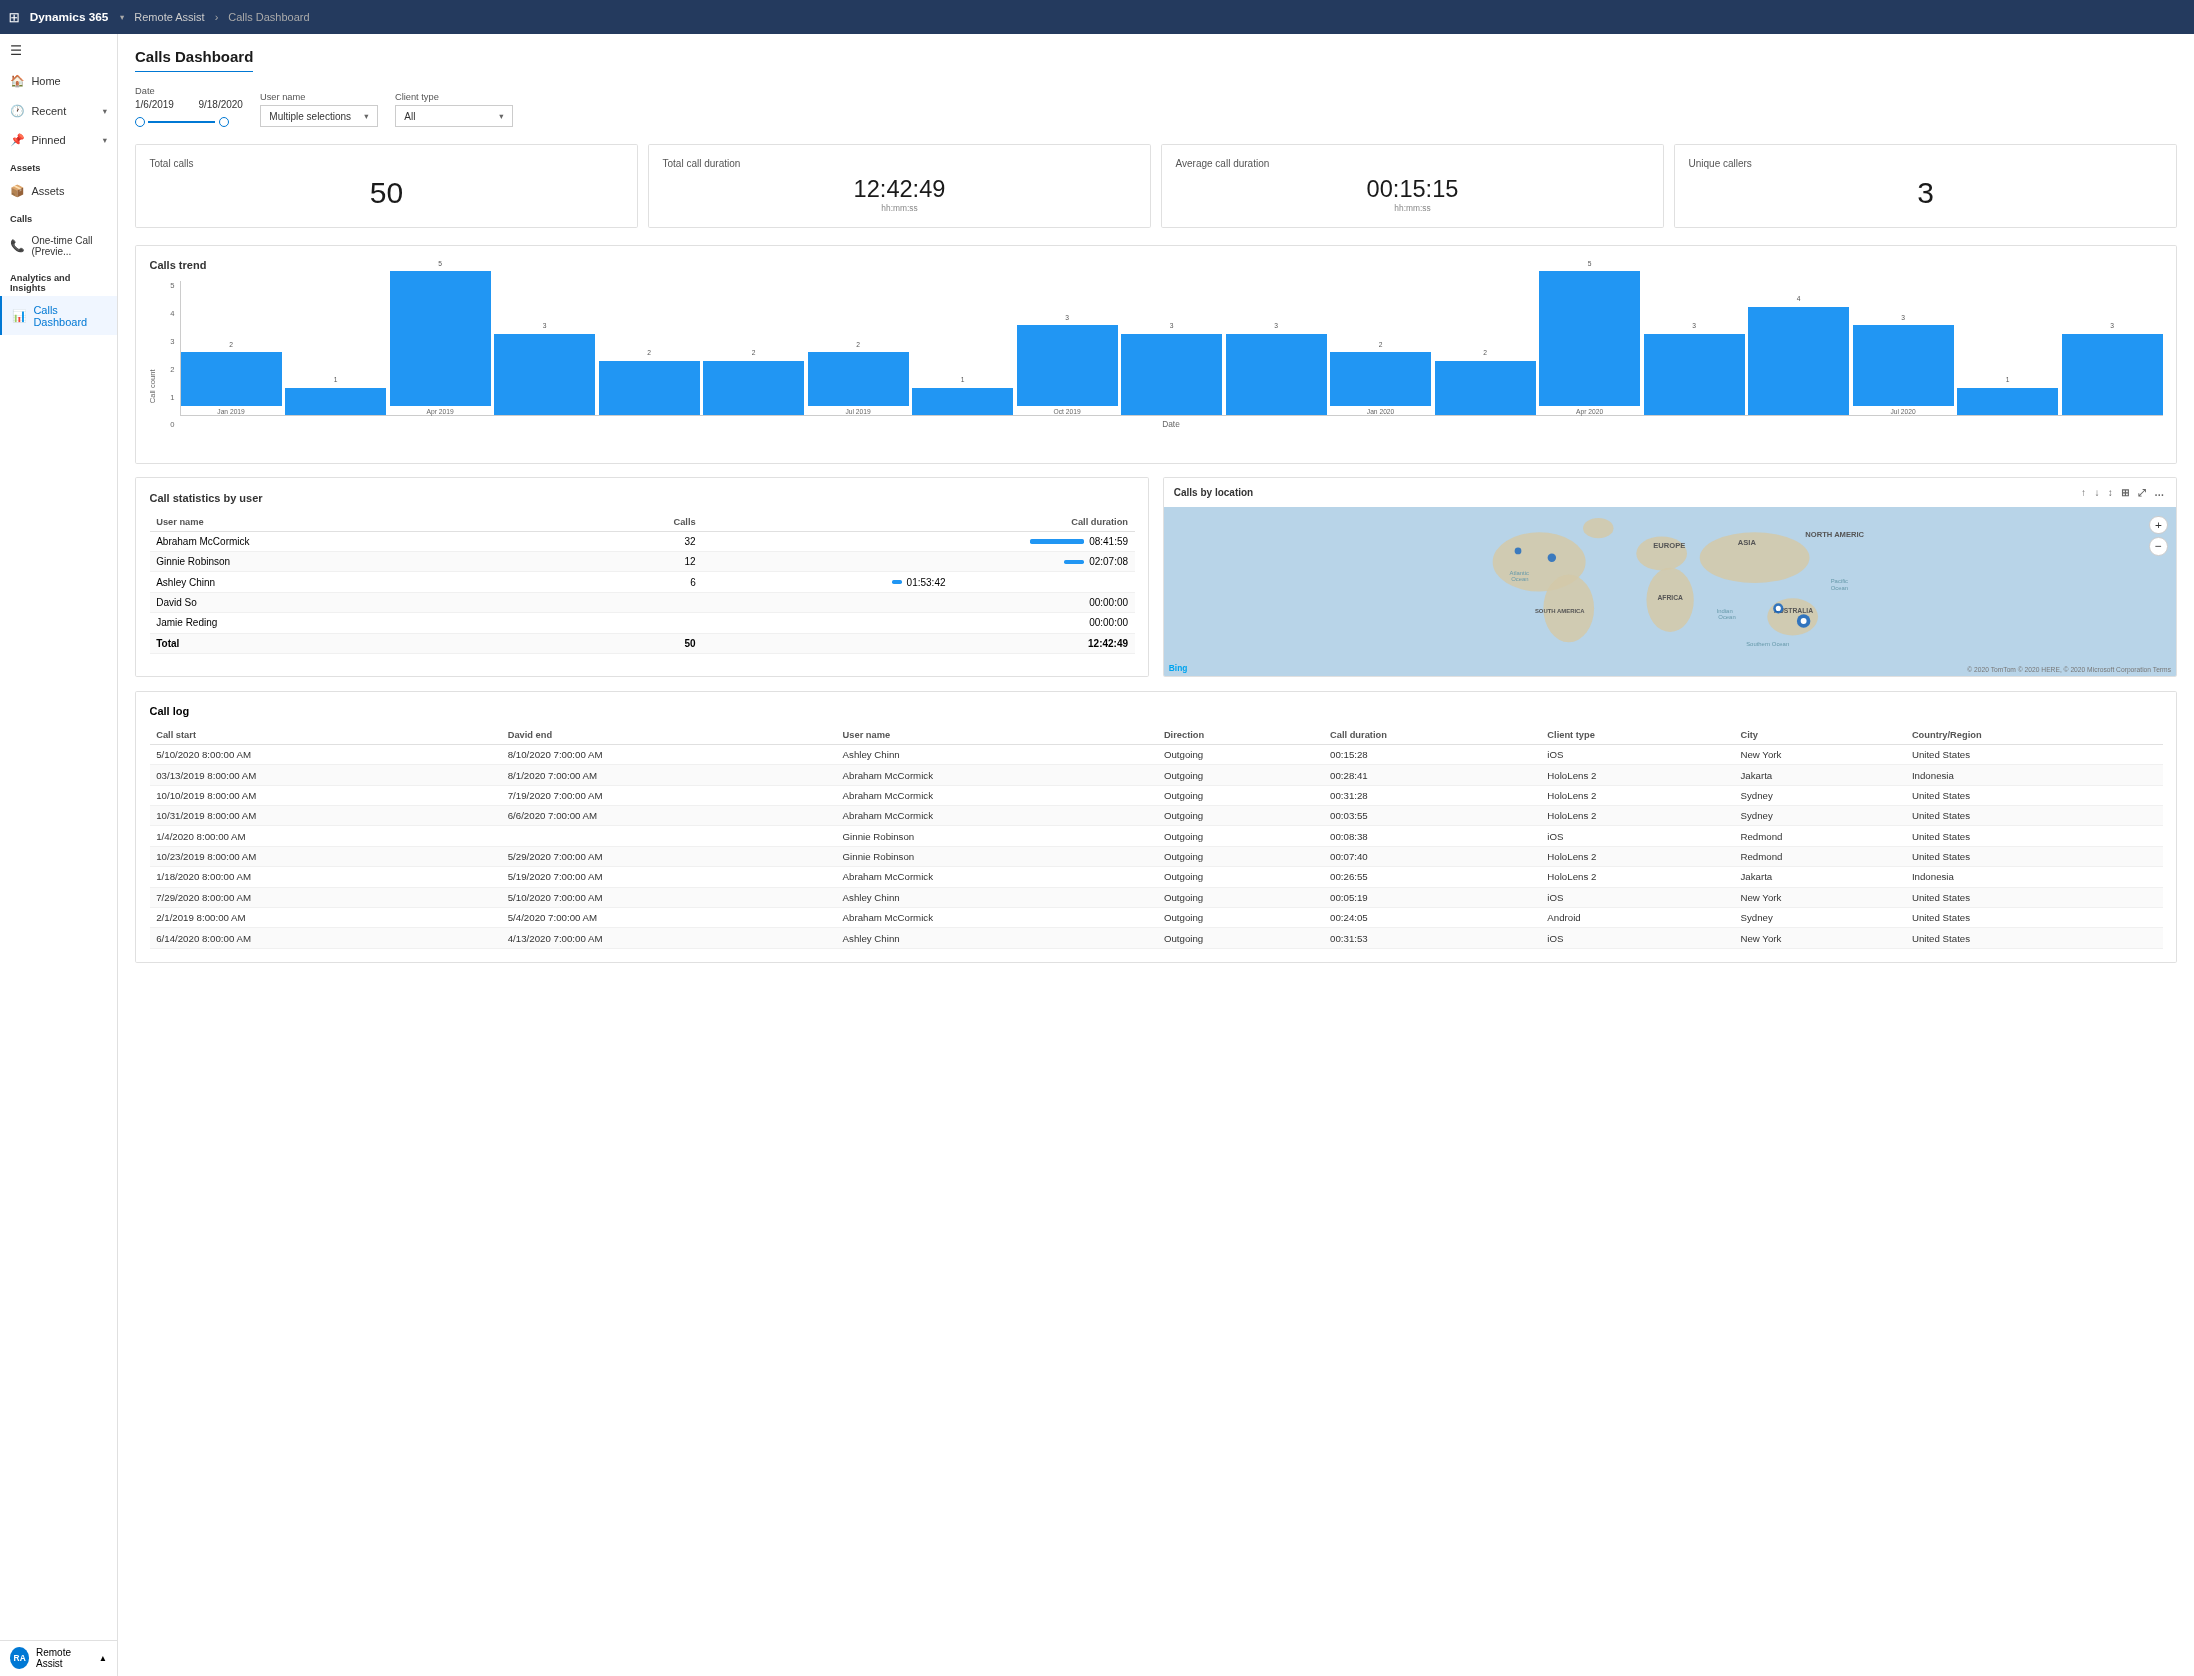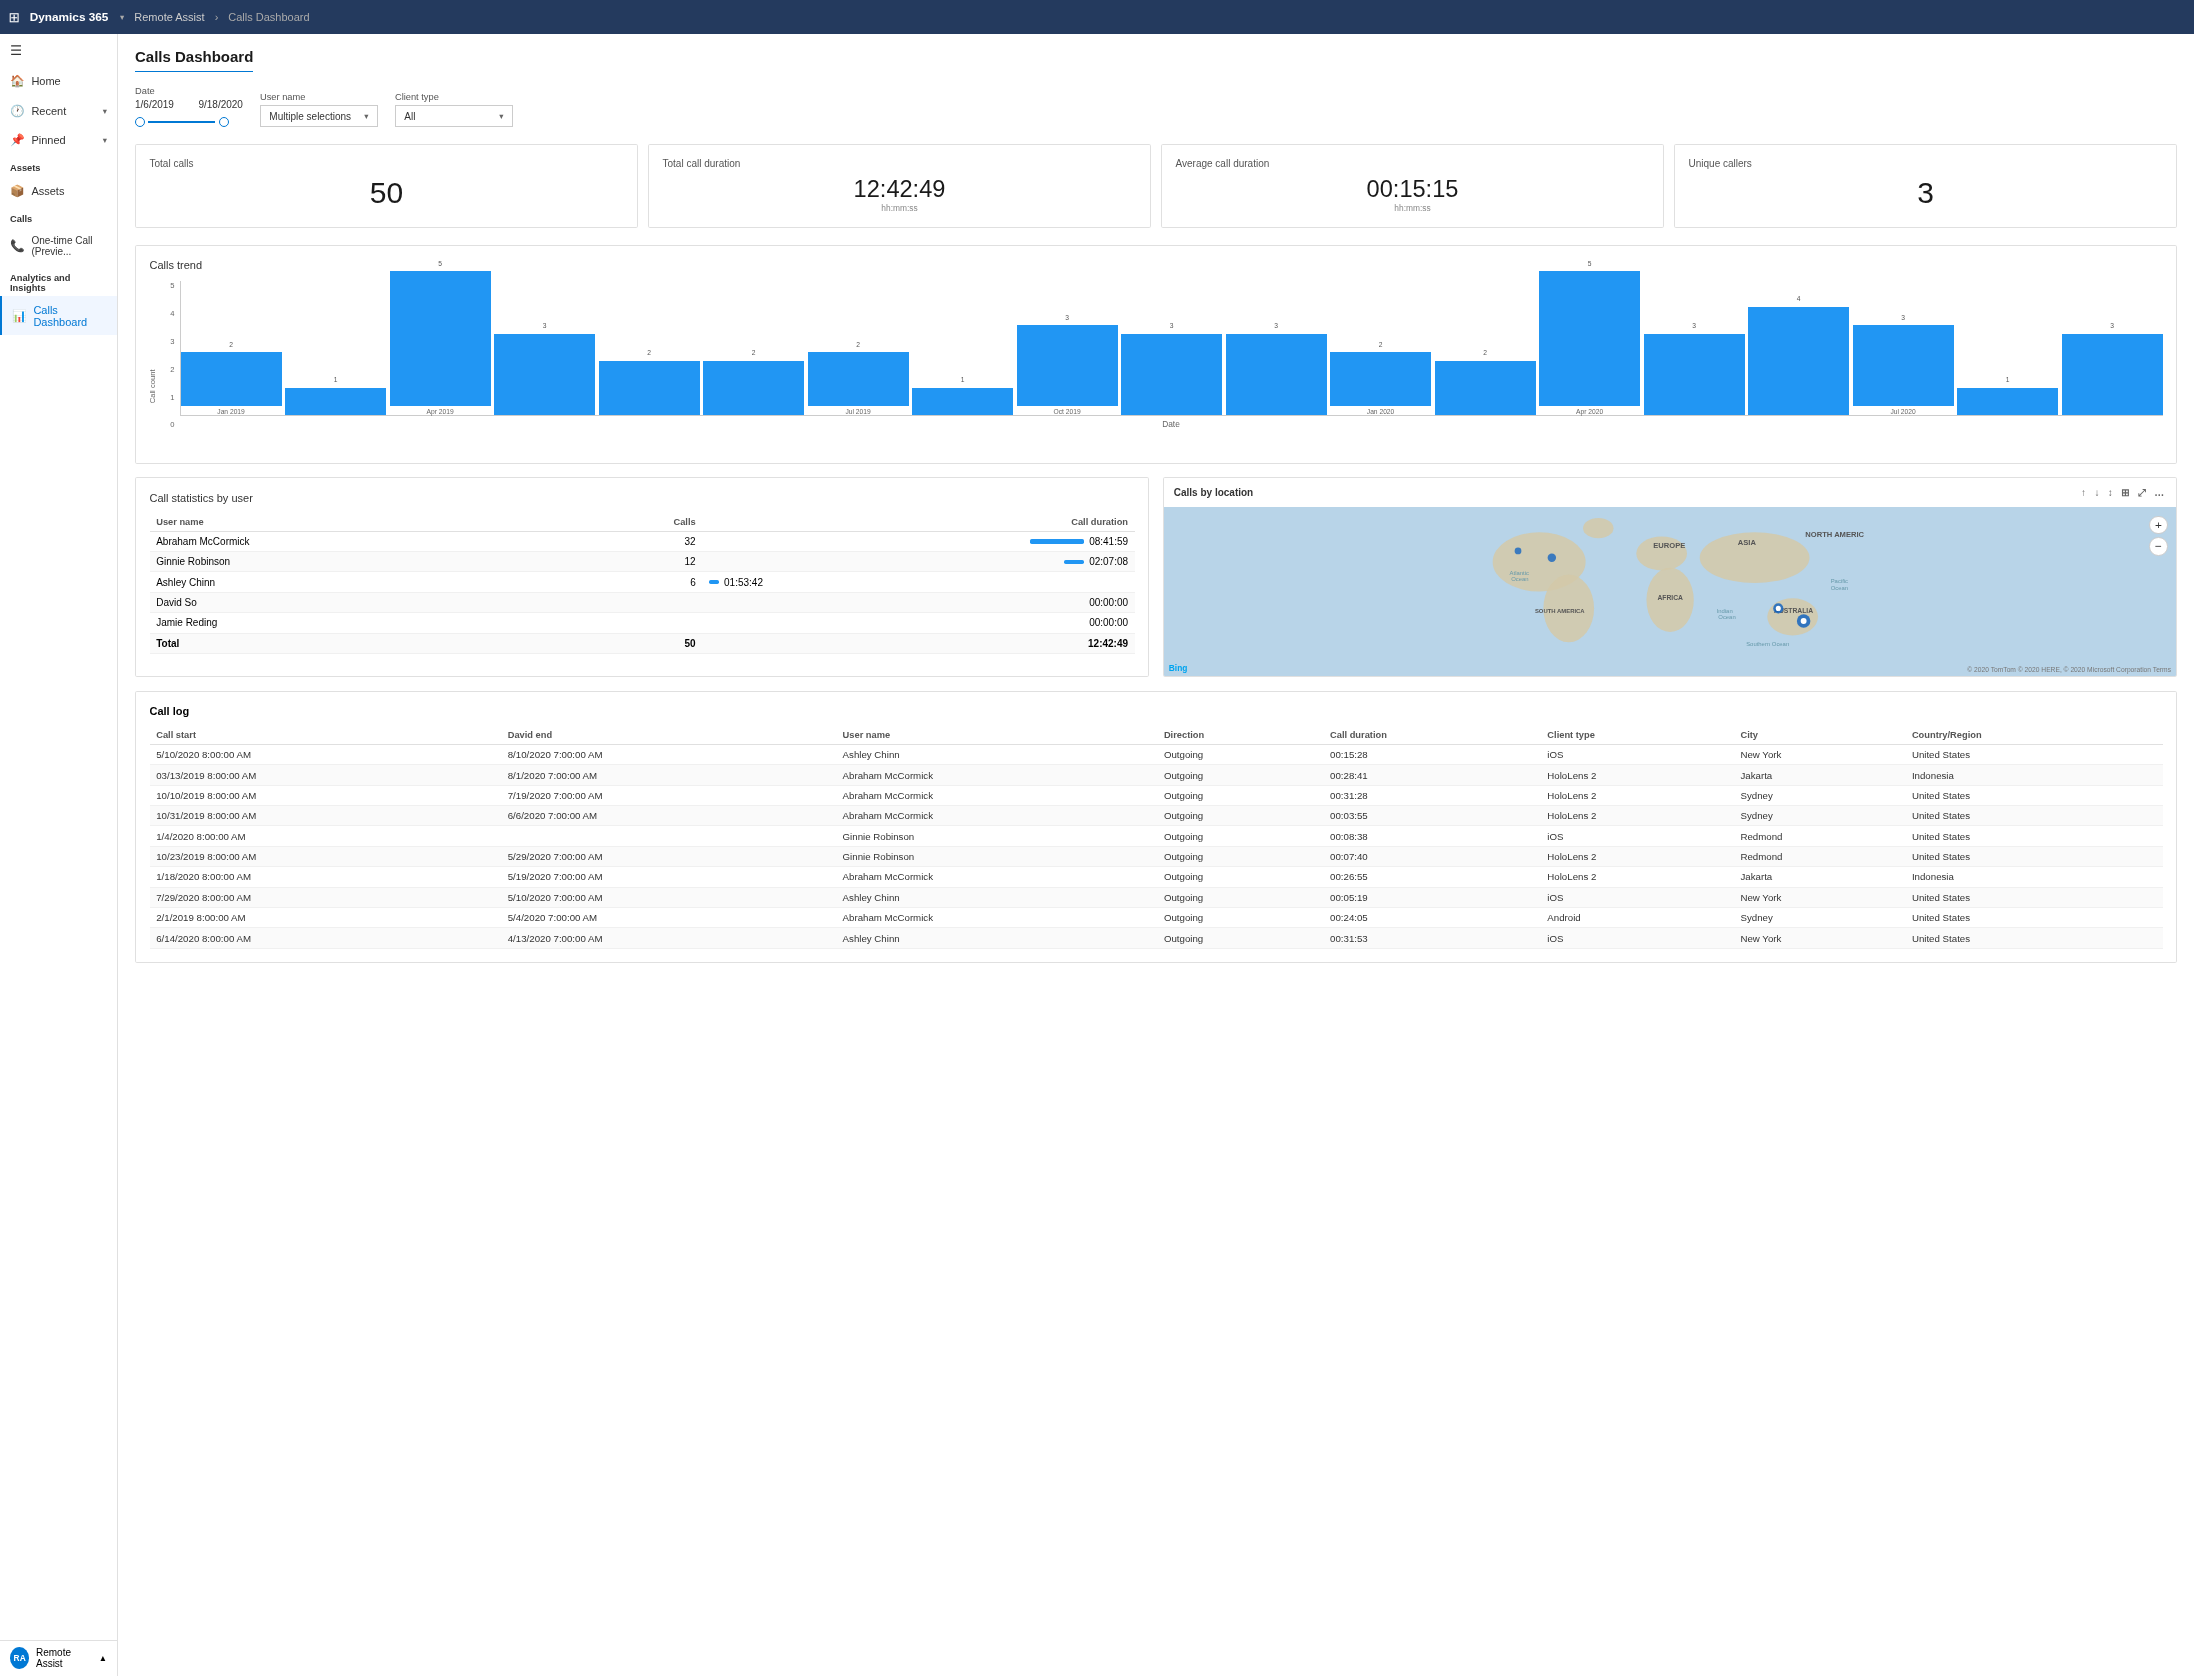--- a/index.html
+++ b/index.html
@@ -159,21 +159,21 @@
     .kpi-sub { font-size: 8.4px; color: #888; text-align: center; }
 
     
     .chart-section {
       background: white;
       border: 0.8px solid #e0e0e0;
       padding: 13.5px;
       margin-bottom: 13.5px;
       border-radius: 1.7px;
     }
-    .chart-title { font-size: 11px; font-weight: 400; margin-bottom: 10px; color: #333; }
+    .chart-title { font-size: 11px; font-weight: 700; margin-bottom: 10px; color: #333; }
 
     
     .bottom-row {
       display: grid;
       grid-template-columns: 1fr 1fr;
       gap: 13.5px;
       margin-bottom: 13.5px;
     }
 
     
@@ -541,21 +541,21 @@
       <div style="display:flex;align-items:center;gap:5px;justify-content:flex-end;">
         <div style="width:20px;max-width:67px;height:4.2px;background:#2196F3;border-radius:1.7px;"></div>
         <span>02:07:08</span>
       </div>
     </td>
   </tr>
                 <tr>
     <td>Ashley Chinn</td>
     <td class="right">6</td>
     <td class="right">
-      <div style="display:flex;align-items:center;gap:5px;justify-content:flex-start;">
+      <div style="display:flex;align-items:center;gap:5px;justify-content:center;">
         <div style="width:10px;max-width:67px;height:4.2px;background:#2196F3;border-radius:1.7px;"></div>
         <span>01:53:42</span>
       </div>
     </td>
   </tr>
                 <tr>
     <td>David So</td>
     <td class="right"></td>
     <td class="right">
       <div style="display:flex;align-items:center;gap:5px;justify-content:flex-end;">

